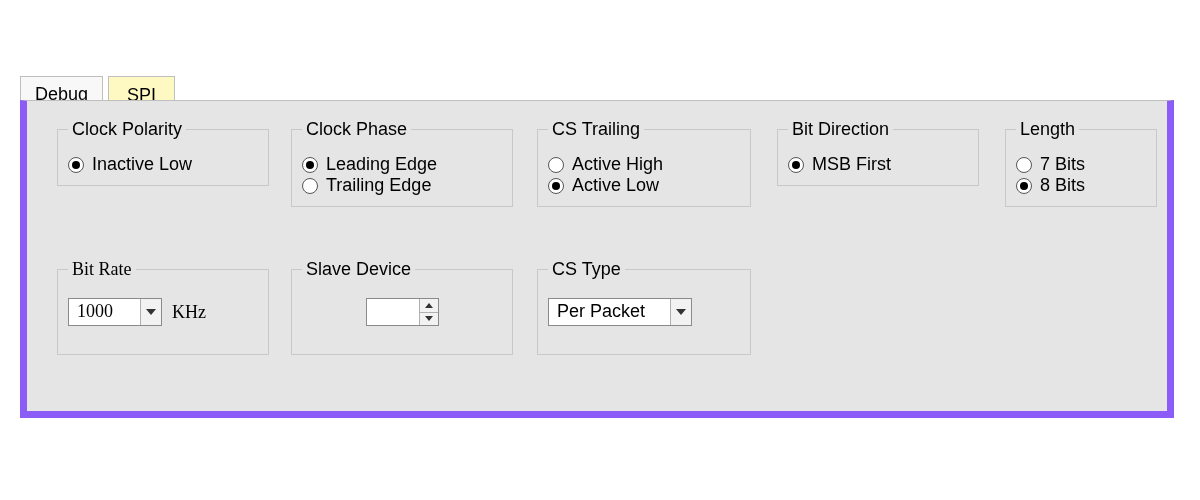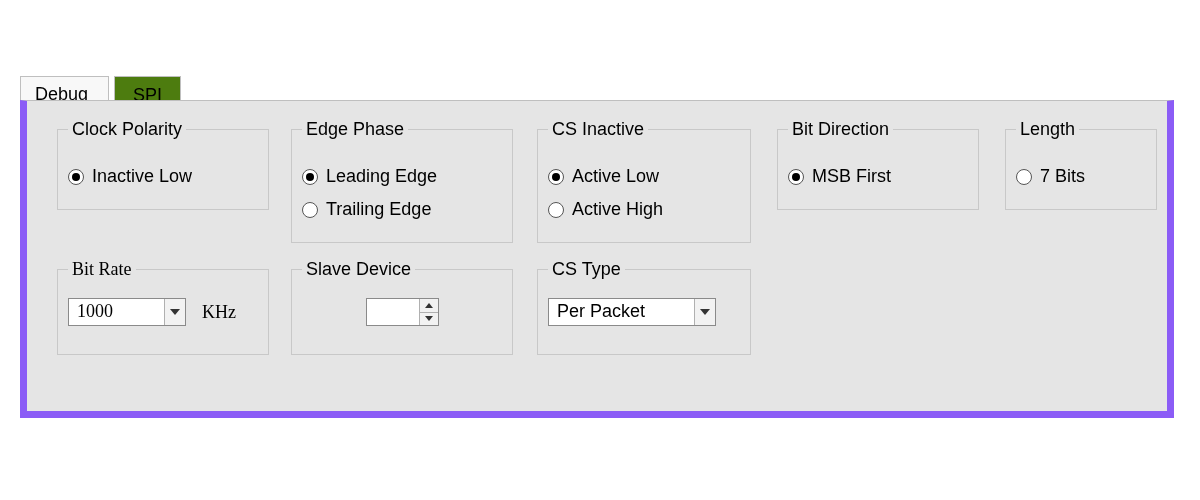--- a/index.html
+++ b/index.html
@@ -16,29 +16,29 @@
 
   .tab-strip {
     position: absolute;
     left: 20px;
     top: 75px;
     height: 32px;
     line-height: 30px;
   }
   .tab {
     display: inline-block;
-    padding: 2px 20px 2px 14px;
+    padding: 2px 14px 2px 14px;
     border: 1px solid #bfbfbf;
     background: #f4f4f4;
     position: relative;
     user-select: none;
     vertical-align: bottom;
   }
   .tab.active {
-    background: #4d7c0f;
+    background: #fef9c3;
     border-bottom: 1px solid #eeeeee;
     top: 1px;
     padding: 3px 18px 2px 18px;
   }
   .tab.inactive {
     background: #f8f8f8;
   }
 
   .tab-panel {
     position: absolute;
@@ -60,21 +60,21 @@
   }
   fieldset.group > legend {
     padding: 0 4px;
     font-size: 18px;
   }
 
   .radio-row {
     display: flex;
     align-items: center;
     gap: 8px;
-    margin: 12px 0;
+    margin: 0 0;
     cursor: default;
   }
   .radio-dot {
     width: 14px;
     height: 14px;
     border: 1px solid #555;
     border-radius: 50%;
     position: relative;
     background: #fff;
     flex: 0 0 auto;
@@ -92,42 +92,41 @@
   .radio-label {
     white-space: nowrap;
   }
 
   .combo {
     display: inline-flex;
     align-items: stretch;
     border: 1px solid #8a8a8a;
     background: #fff;
     height: 26px;
-    gap: 24px;
   }
   .combo .combo-text {
     padding: 2px 8px;
     min-width: 55px;
   }
   .combo .combo-btn {
     width: 20px;
     border-left: 1px solid #b0b0b0;
     background: #f2f2f2;
     display: flex;
     align-items: center;
     justify-content: center;
   }
   .combo .combo-btn::after {
     content: "";
     border-left: 5px solid transparent;
     border-right: 5px solid transparent;
     border-top: 6px solid #333;
   }
   .unit-label {
-    margin-left: 16px;
+    margin-left: 10px;
   }
 
   .spinner {
     display: inline-flex;
     align-items: stretch;
     border: 1px solid #8a8a8a;
     background: #fff;
     height: 26px;
   }
   .spinner .spinner-text {
@@ -193,56 +192,60 @@
 
   <fieldset class="group g-clock-polarity">
     <legend>Clock Polarity</legend>
     <div class="radio-row">
       <span class="radio-dot selected"></span>
       <span class="radio-label">Inactive Low</span>
     </div>
   </fieldset>
 
   <fieldset class="group g-clock-phase">
-    <legend>Edge Phase</legend>
+    <legend>Clock Phase</legend>
     <div class="radio-row">
       <span class="radio-dot selected"></span>
       <span class="radio-label">Leading Edge</span>
     </div>
     <div class="radio-row">
       <span class="radio-dot"></span>
       <span class="radio-label">Trailing Edge</span>
     </div>
   </fieldset>
 
   <fieldset class="group g-cs-polarity">
-    <legend>CS Inactive</legend>
-    <div class="radio-row">
-      <span class="radio-dot selected"></span>
-      <span class="radio-label">Active Low</span>
-    </div>
+    <legend>CS Trailing</legend>
     <div class="radio-row">
       <span class="radio-dot"></span>
       <span class="radio-label">Active High</span>
     </div>
+    <div class="radio-row">
+      <span class="radio-dot selected"></span>
+      <span class="radio-label">Active Low</span>
+    </div>
   </fieldset>
 
   <fieldset class="group g-bit-direction">
     <legend>Bit Direction</legend>
     <div class="radio-row">
       <span class="radio-dot selected"></span>
       <span class="radio-label">MSB First</span>
     </div>
   </fieldset>
 
   <fieldset class="group g-length">
     <legend>Length</legend>
     <div class="radio-row">
       <span class="radio-dot"></span>
       <span class="radio-label">7 Bits</span>
+    </div>
+    <div class="radio-row">
+      <span class="radio-dot selected"></span>
+      <span class="radio-label">8 Bits</span>
     </div>
   </fieldset>
 
   <fieldset class="group g-bit-rate">
     <legend>Bit Rate</legend>
     <div class="row2-inner left">
       <div class="combo">
         <span class="combo-text">1000</span>
         <span class="combo-btn"></span>
       </div>

